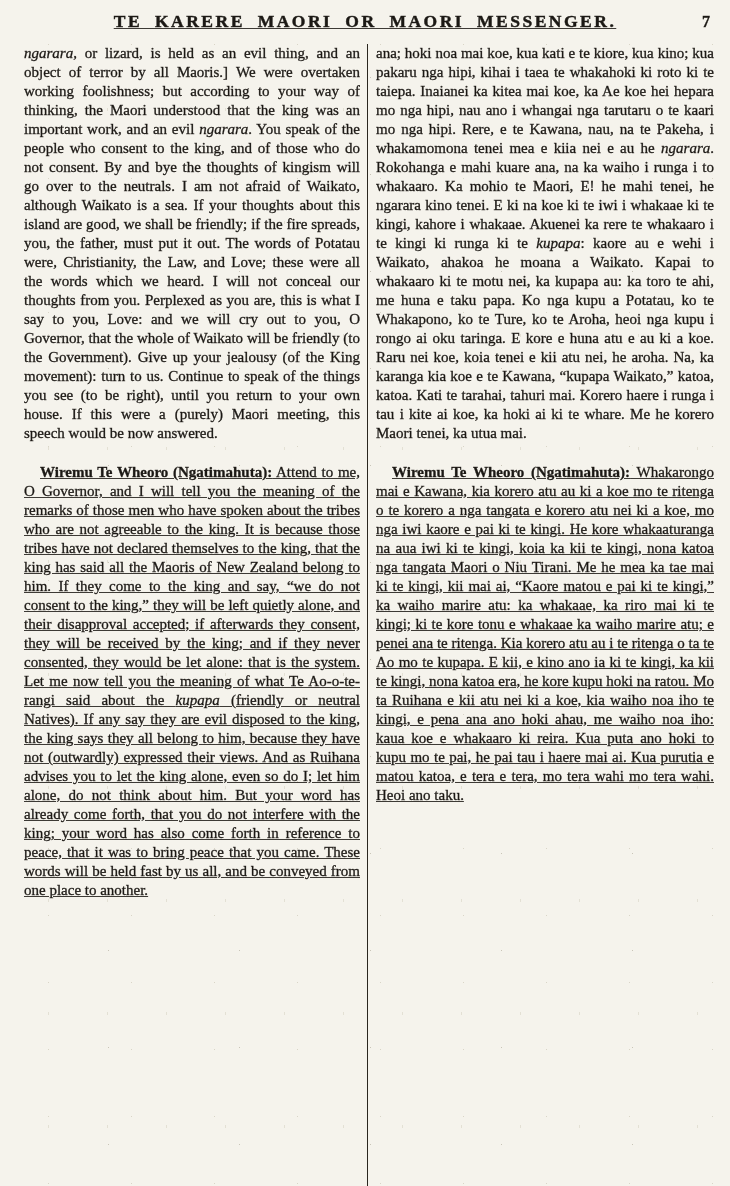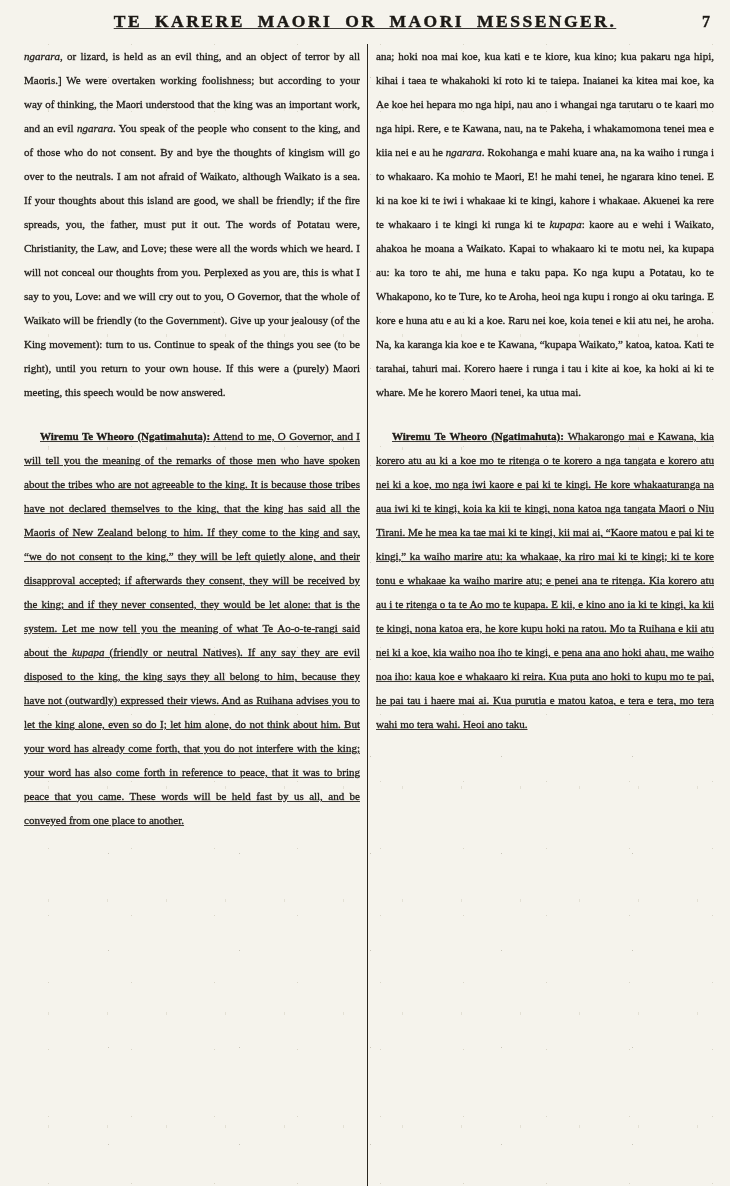--- a/index.html
+++ b/index.html
@@ -45,22 +45,22 @@
   }
   .content-columns {
     display: flex;
     align-items: stretch;
     padding: 4px 16px 0 24px;
     box-sizing: border-box;
     height: 1146px;
     overflow: hidden;
   }
   .column {
-    font-size: 11px;
-    line-height: 24px;
+    font-size: 15px;
+    line-height: 19px;
     text-align: justify;
     overflow: hidden;
   }
   .column.left  { width: 336px; }
   .column.right { flex: 1; }
   .column-divider {
     width: 1px;
     background: #2a261f;
     margin: 0 8px 0 7px;
     flex: 0 0 1px;

